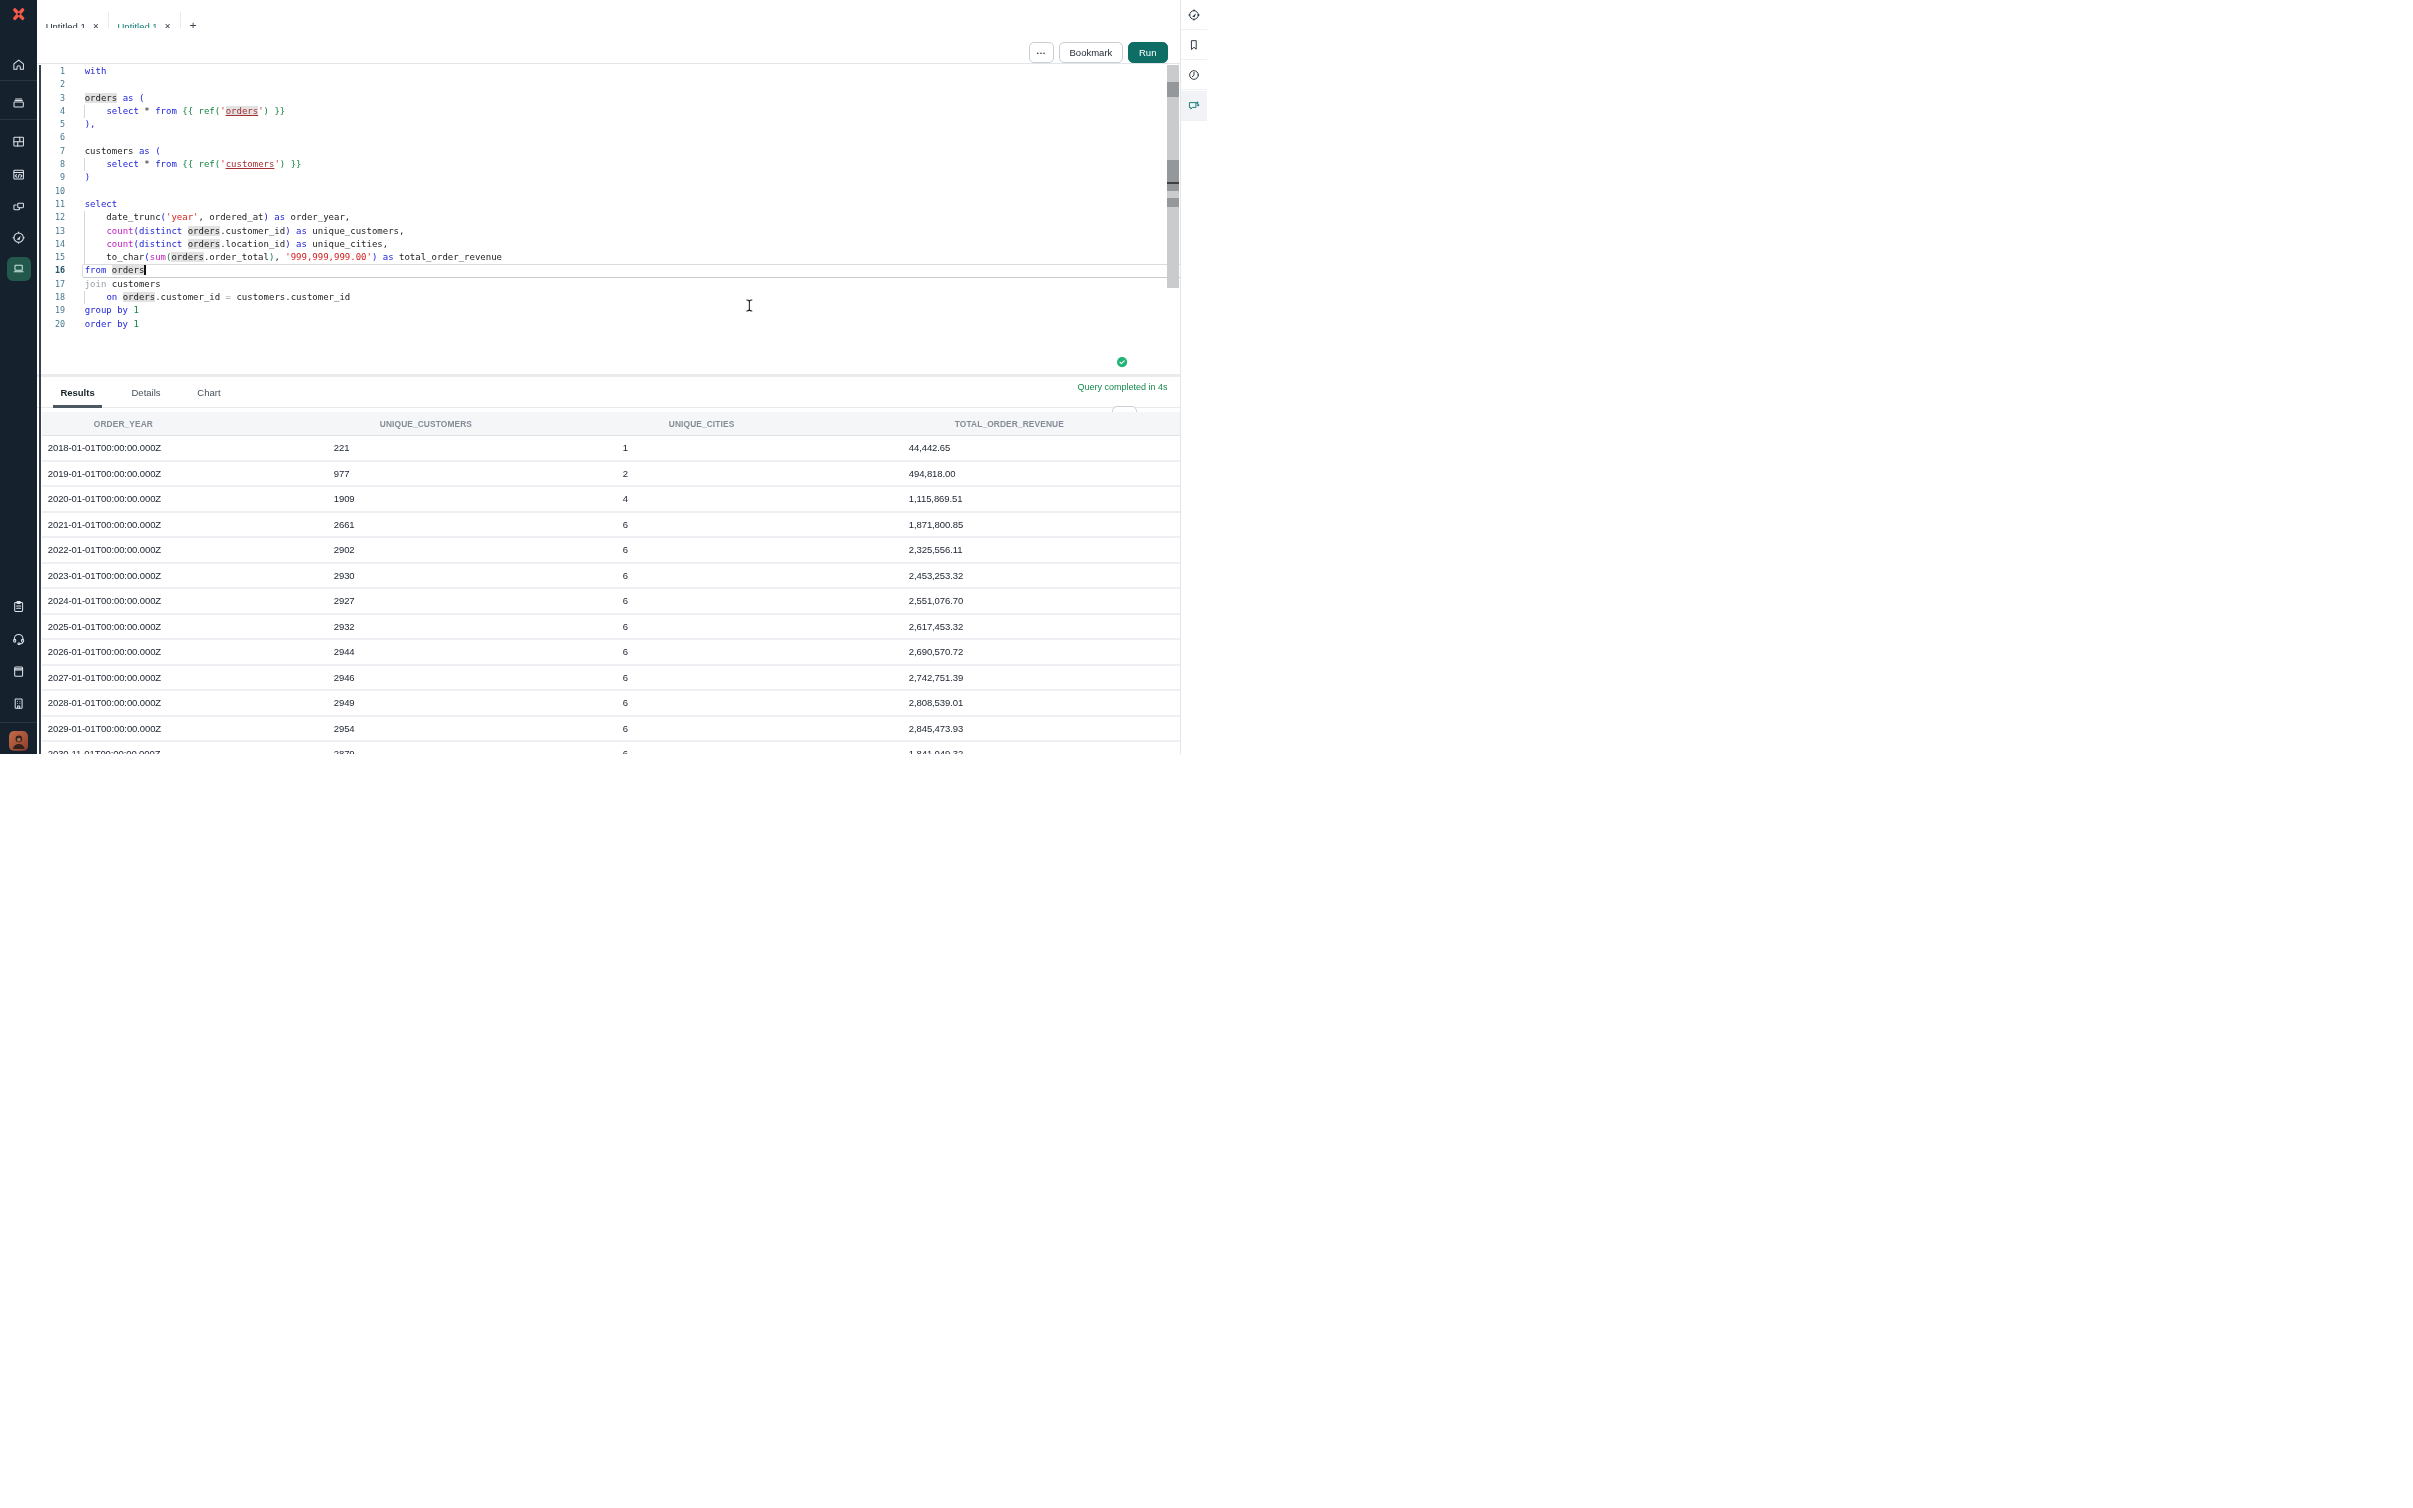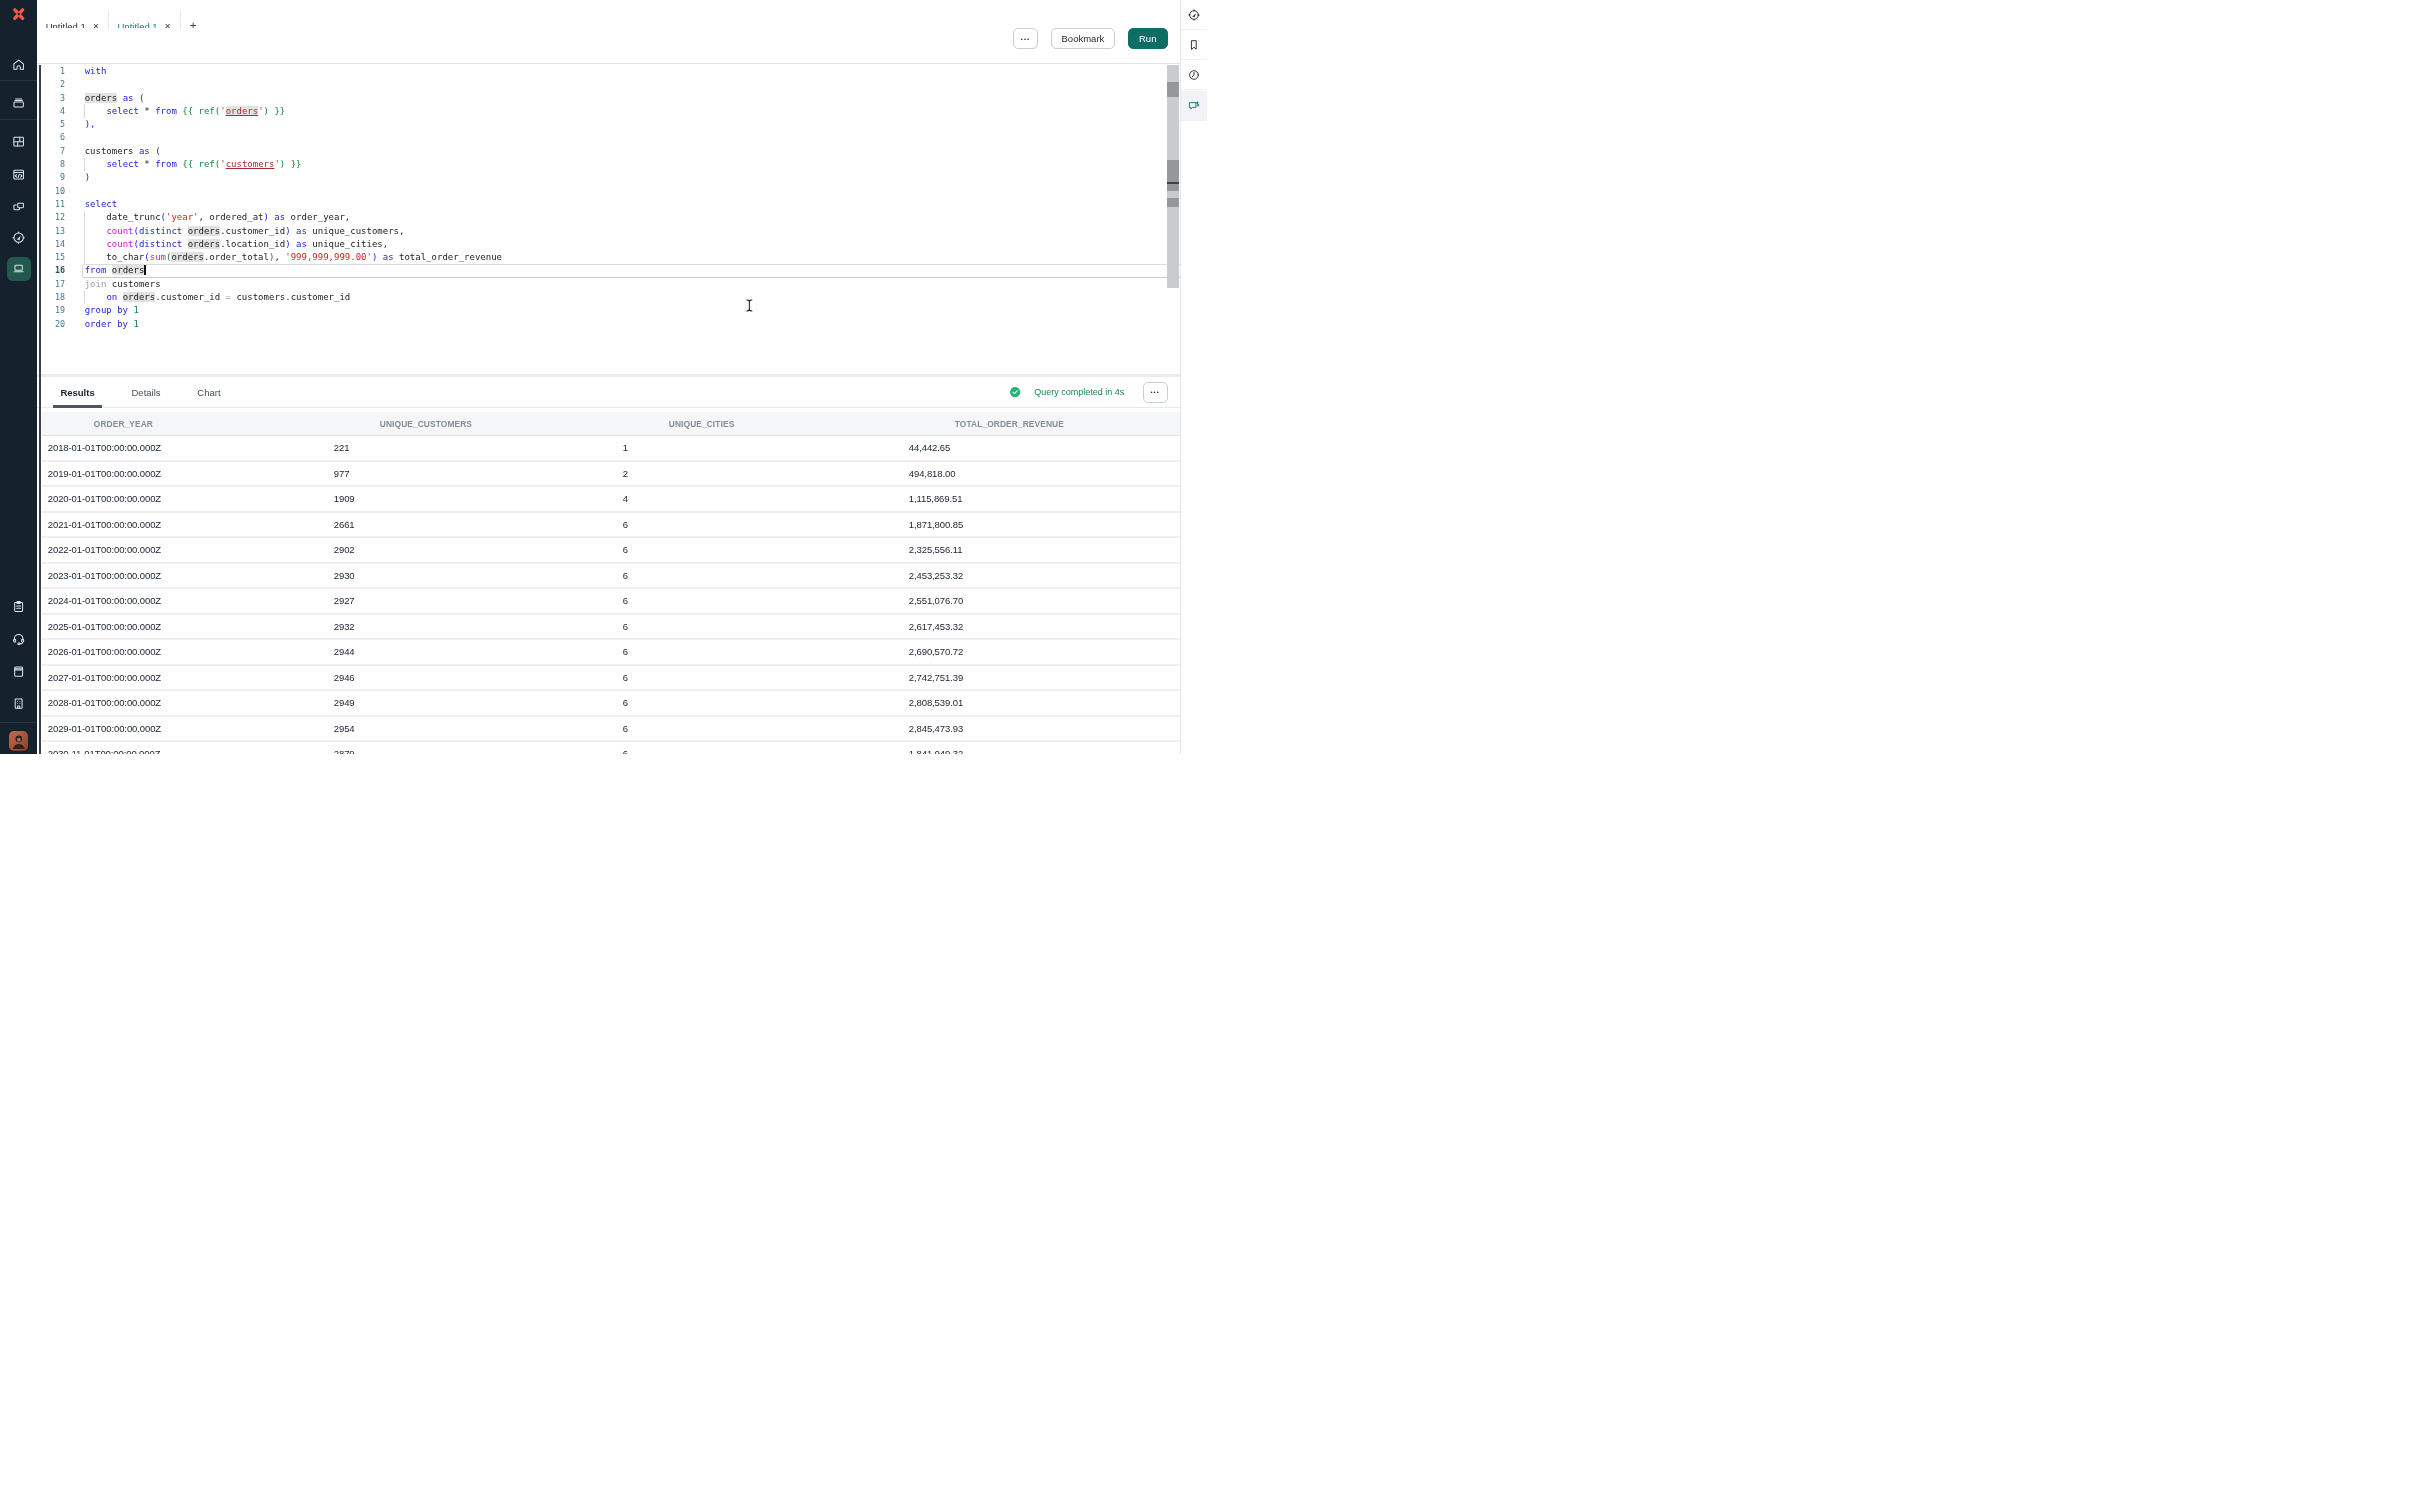--- a/index.html
+++ b/index.html
@@ -34,21 +34,21 @@
   .tab { height:28px; padding:0 8.7px; display:flex; align-items:center; gap:6.6px;
     border-right:0.7px solid #E8EAED; cursor:pointer; background:#fff; }
   .tab-label { font-size:9.5px; font-weight:500; color:#1F2733; white-space:nowrap; }
   .tab-label.teal { color:#0F7A74; }
   .tab-close { font-size:8px; color:#3C4854; cursor:pointer; }
   #new-tab { width:25px; height:28px; display:flex; align-items:center; justify-content:center;
     font-size:12.4px; color:#3C4854; cursor:pointer; }
 
   
   #toolbar { left:0; top:28px; width:1143px; height:36px; background:#fff; border-bottom:0.7px solid #E2E5E8;
-    display:flex; align-items:flex-start; justify-content:flex-end; gap:13px; padding-right:12.4px; }
+    display:flex; align-items:flex-end; justify-content:flex-end; gap:5px; padding-right:12.4px; }
   .btn { height:21px; border:0.7px solid #C9CED4; border-radius:5.1px; background:#fff;
     font-size:9.5px; color:#1F2733; display:flex; align-items:center; justify-content:center;
     padding:0 9.5px; cursor:pointer; font-family:"Liberation Sans",sans-serif; }
   .btn.icon-btn { width:25px; padding:0; }
   .dots { font-size:5.8px; letter-spacing:1.1px; color:#30383f; font-weight:bold; }
   .btn.run { background:#0E6E66; border-color:#0E6E66; color:#fff; font-weight:500; padding:0 10.2px; }
 
   
   #cell-line { left:1.8px; top:65px; width:1.8px; height:689px; background:#39424D; }
 
@@ -79,21 +79,21 @@
   
   #divider { left:0; top:374px; width:1143px; height:3.6px; background:#E9EBED; }
 
   
   #rtabs { left:0; top:377px; width:1143px; height:31px; background:#fff; border-bottom:0.7px solid #E7E9EB;
     display:flex; align-items:center; padding-left:19px; }
   .rtab { position:relative; height:31px; display:flex; align-items:center; padding:0 4.4px;
     margin-right:28px; font-size:9.5px; color:#45515C; cursor:pointer; }
   .rtab.active { color:#17222B; font-weight:bold; }
   .rtab.active::after { content:''; position:absolute; left:-2.9px; right:-2.9px; bottom:0; height:2.2px; background:#4D5762; }
-  #rstatus { margin-left:auto; display:flex; align-items:center; gap:14px; padding-right:12.4px; }
+  #rstatus { margin-left:auto; display:flex; align-items:center; gap:14px; padding-right:12.4px;flex-direction:column; }
   #status-text { font-size:9px; color:#15894F; }
   .check-circle { width:10.2px; height:10.2px; }
 
   
   #table { left:42px; top:412px; width:1138px; }
   .trow { display:grid; grid-template-columns:286px 289px 286px auto; padding-left:5.8px; align-items:center; }
   #thead { height:24px; background:#F5F6F8; border-bottom:0.7px solid #E0E3E6; }
   #thead span { font-size:8.4px; font-weight:bold; color:#848D97; letter-spacing:0.1px;margin-left:46px; }
   .drow { height:25.5px; border-bottom:2.2px solid #EDEFF2; background:#fff; }
   .drow span { font-size:9.5px; color:#1A2230; letter-spacing:-0.1px; }

